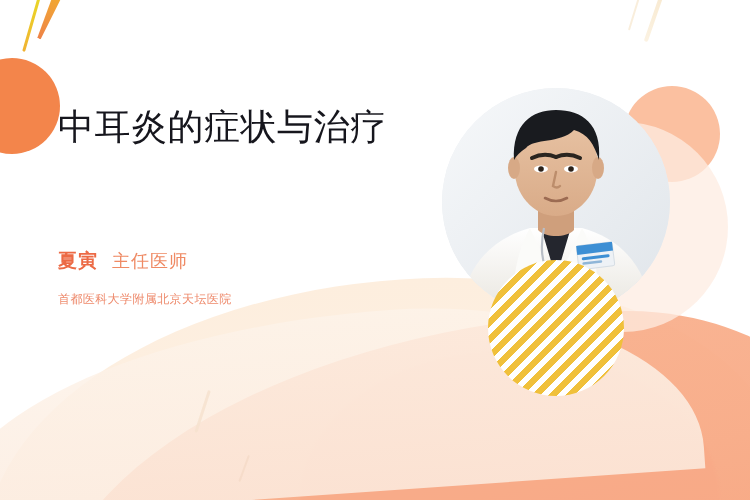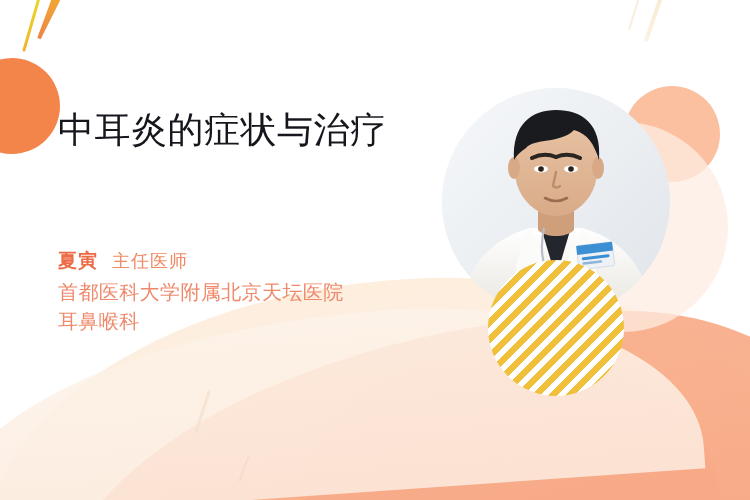--- a/index.html
+++ b/index.html
@@ -208,48 +208,49 @@
     top: 108px;
     width: 360px;
   }
   .poster-title {
     margin: 0;
     font-size: 36px;
     line-height: 1.24;
     font-weight: 400;
     color: #16161d;
     letter-spacing: 0.5px;
+    font-family: Liberation Mono, monospace;
   }
   .credit-block {
     position: absolute;
     left: 58px;
     top: 248px;
     width: 380px;
   }
   .name-row {
     display: flex;
     align-items: baseline;
     gap: 14px;
-    margin-bottom: 4px;
+    margin-bottom: 17px;
   }
   .doctor-name {
     font-size: 19px;
     font-weight: bold;
     color: #ec6a45;
     letter-spacing: 1px;
   }
   .doctor-rank {
     font-size: 18px;
     font-weight: 400;
     color: #ef8a64;
     letter-spacing: 1px;
     font-family: Liberation Mono, monospace;
   }
   .affiliation {
-    font-size: 20px;
+    font-size: 12px;
     line-height: 1.45;
     color: #ee8a6c;
     letter-spacing: 0.4px;
   }
   .affiliation div { white-space: nowrap; }
 </style>
 </head>
 <body>
 
 <div class="poster">
@@ -274,21 +275,20 @@
     <h1 class="poster-title">中耳炎的症状与治疗</h1>
   </div>
 
   <div class="credit-block">
     <div class="name-row">
       <span class="doctor-name">夏寅</span>
       <span class="doctor-rank">主任医师</span>
     </div>
     <div class="affiliation">
       <div>首都医科大学附属北京天坛医院</div>
-      <div>耳鼻喉科</div>
     </div>
   </div>
 
   <div class="portrait-zone">
     <div class="circle-peach-back"></div>
     <div class="ring-pale"></div>
 
     <div class="photo-circle">
       <svg width="228" height="228" viewBox="0 0 228 228">
         <defs>

